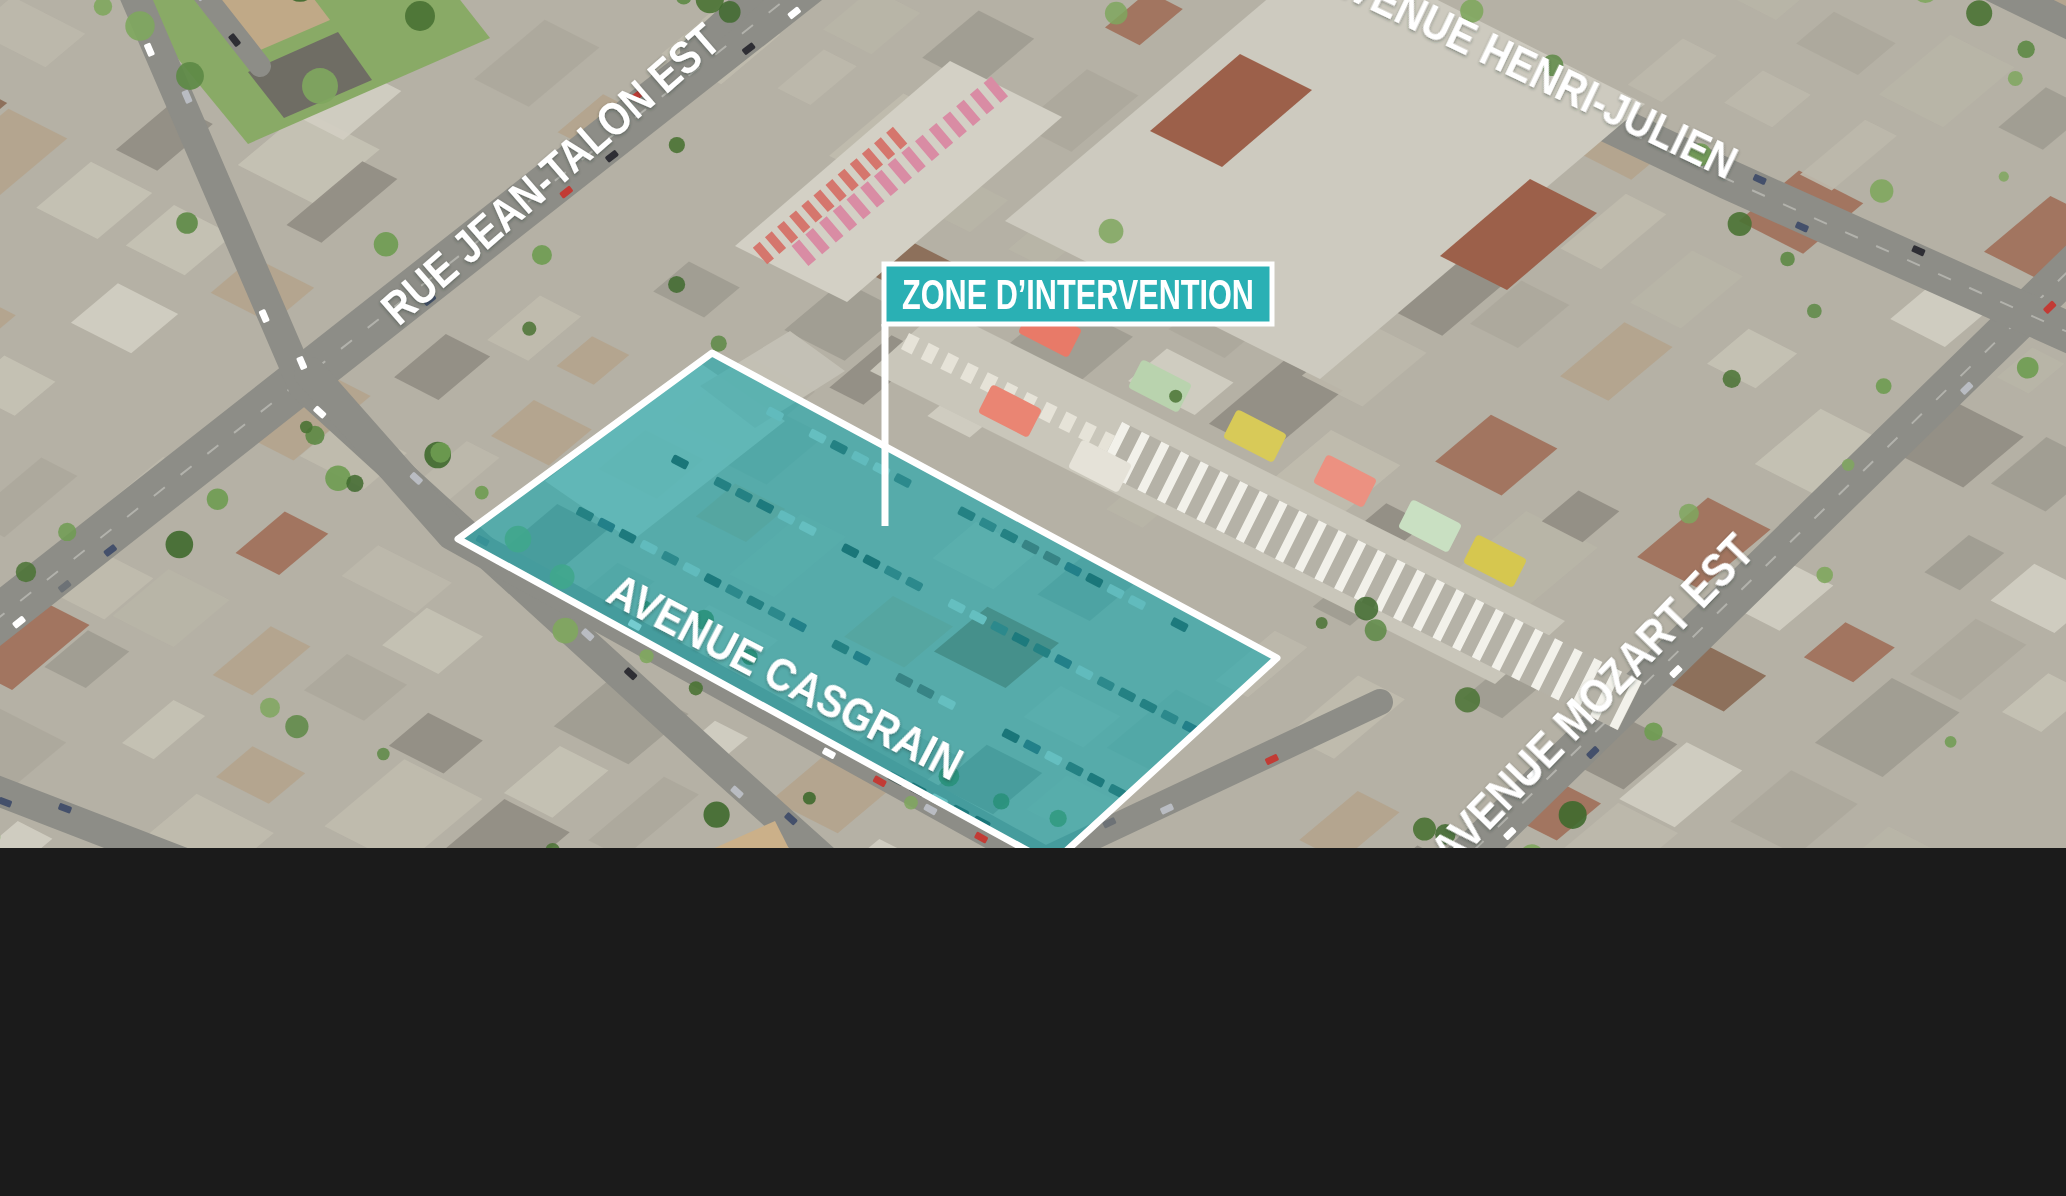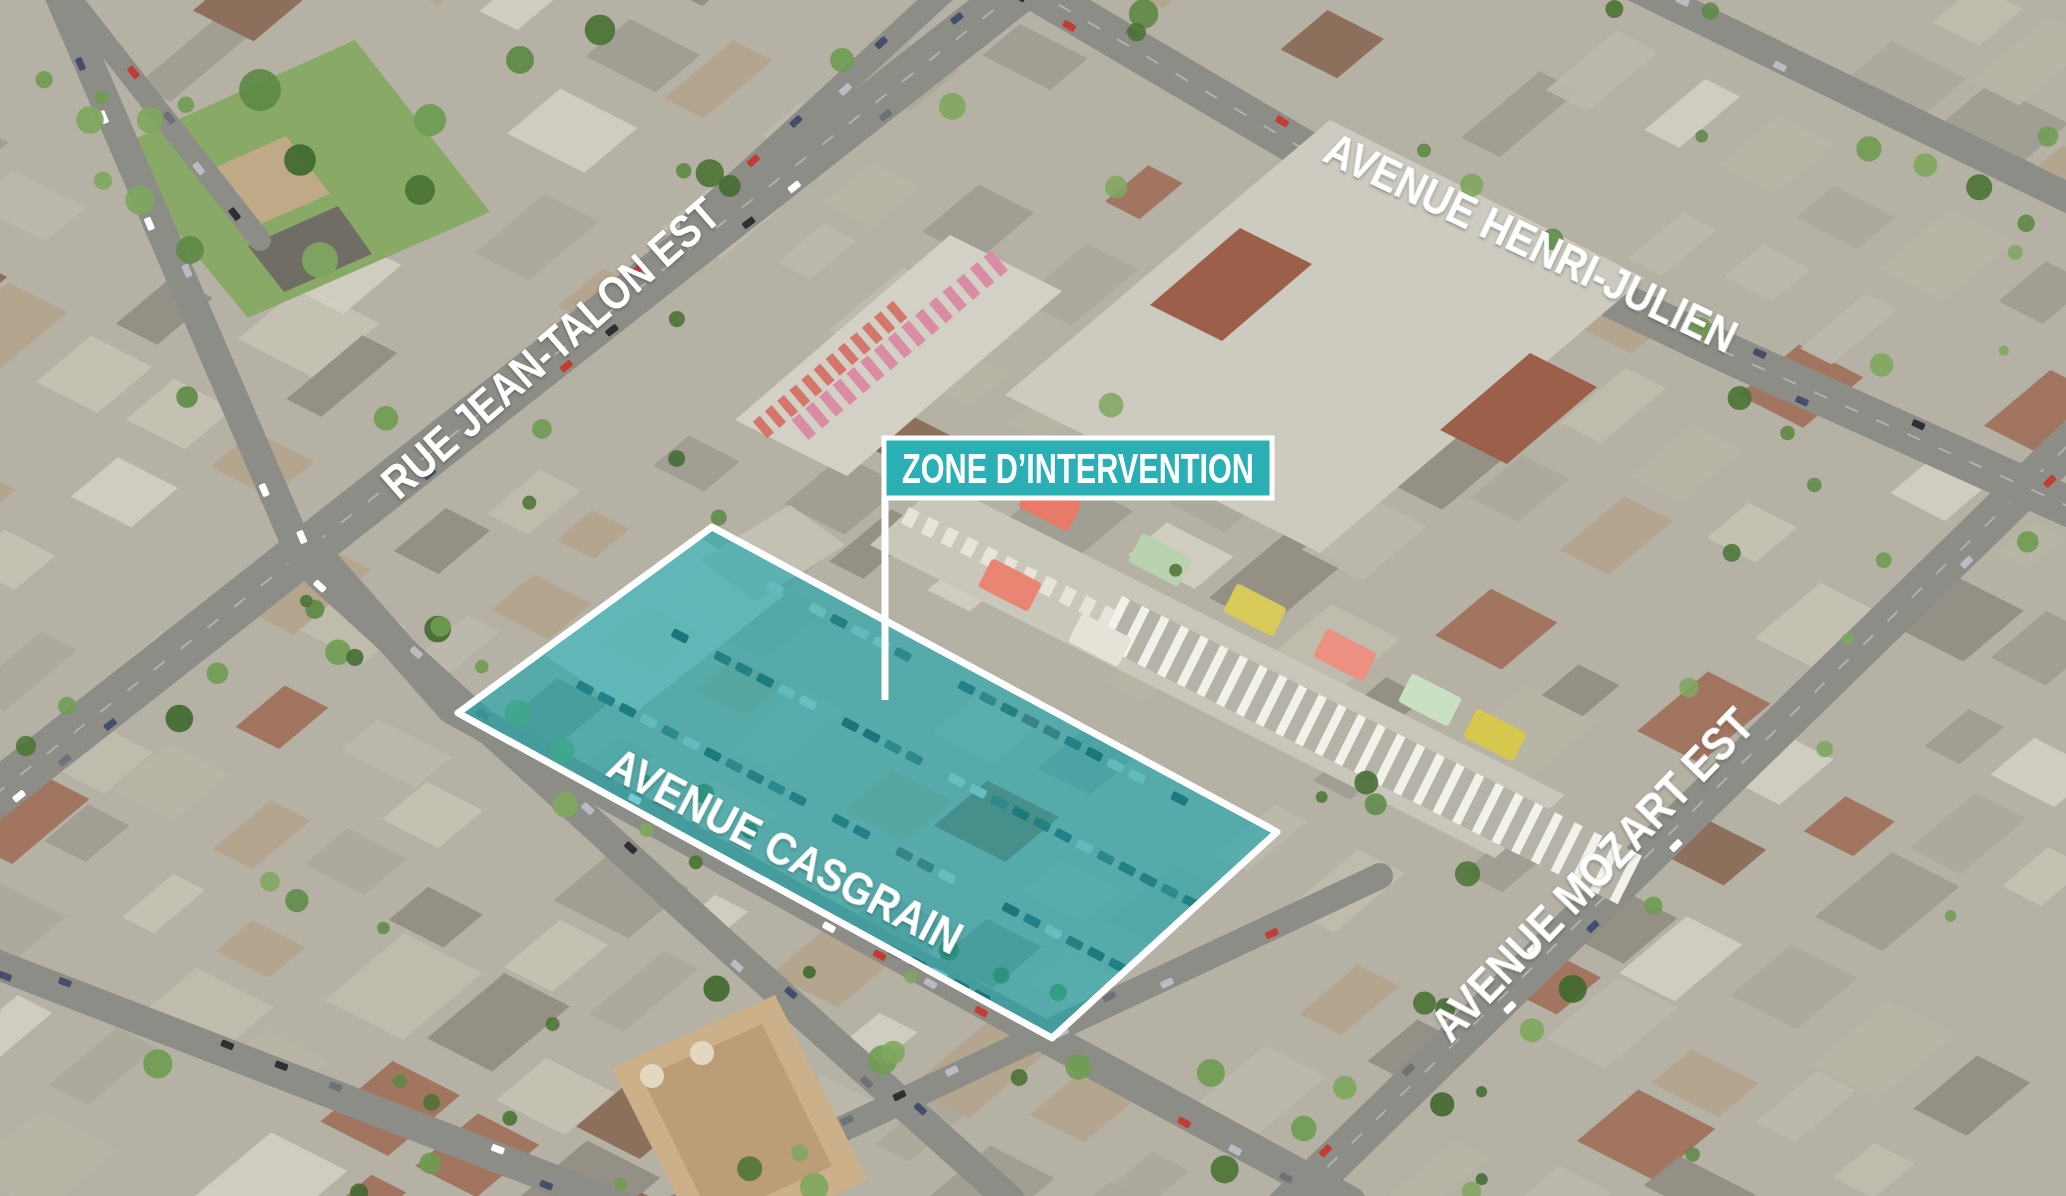--- a/index.html
+++ b/index.html
@@ -1,16 +1,16 @@
 <!DOCTYPE html>
 <html><head>
 <meta charset="utf-8">
 <style>
   html,body{margin:0;padding:0;background:#1b1b1b;}
-  .stage{width:2066px;height:1196px;position:relative;overflow:hidden;}
+  .stage{width:2066px;height:848px;position:relative;overflow:hidden;}
   svg{display:block;width:100%;height:100%;}
   text{font-family:"Liberation Sans","DejaVu Sans",sans-serif;font-weight:bold;fill:#ffffff;}
   .street-label{font-size:46px;}
   .street-label.moz{font-size:48px;}
   .zone-label{font-size:42px;}
 </style>
 </head>
 <body>
 
 <div class="stage">

